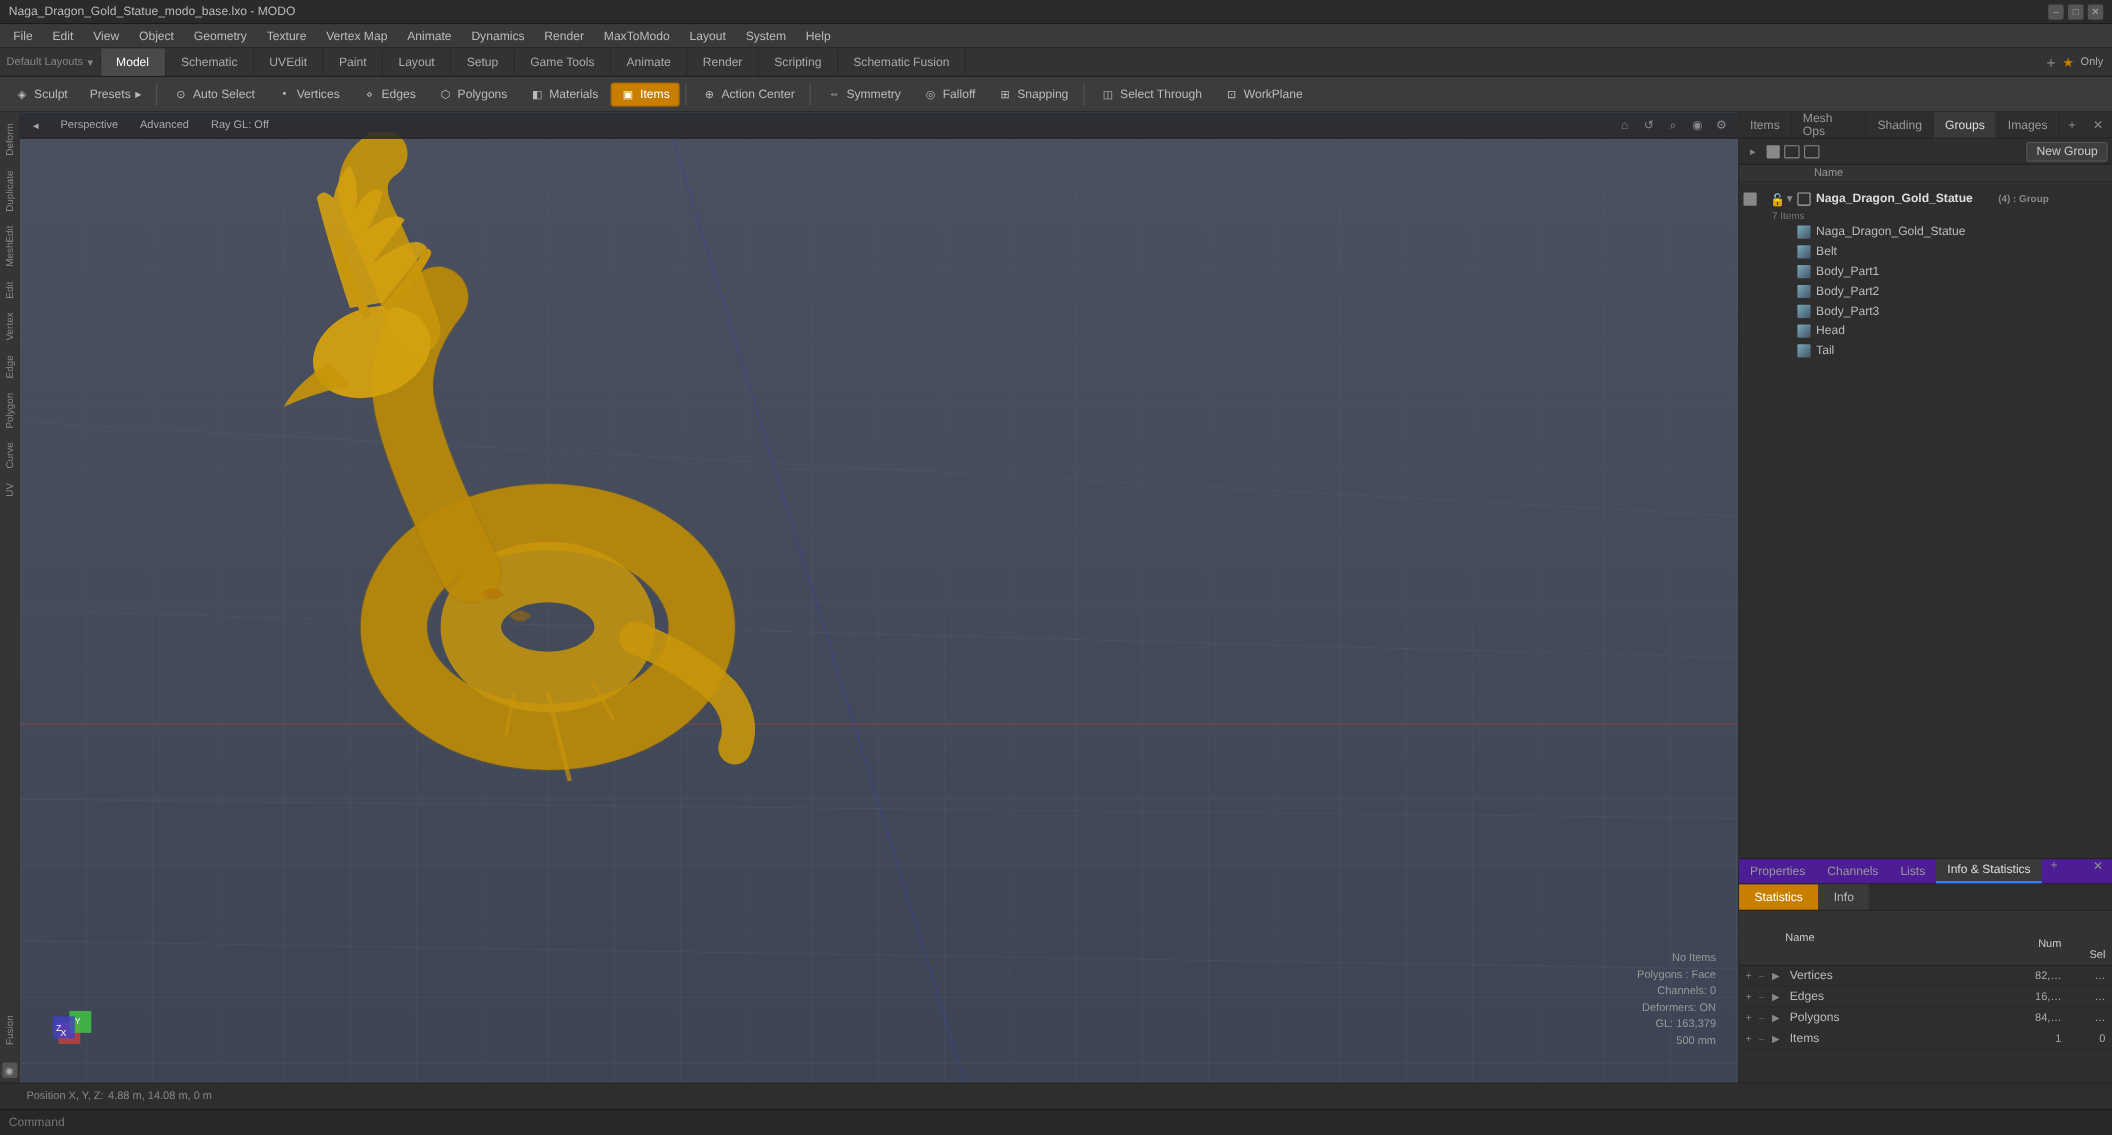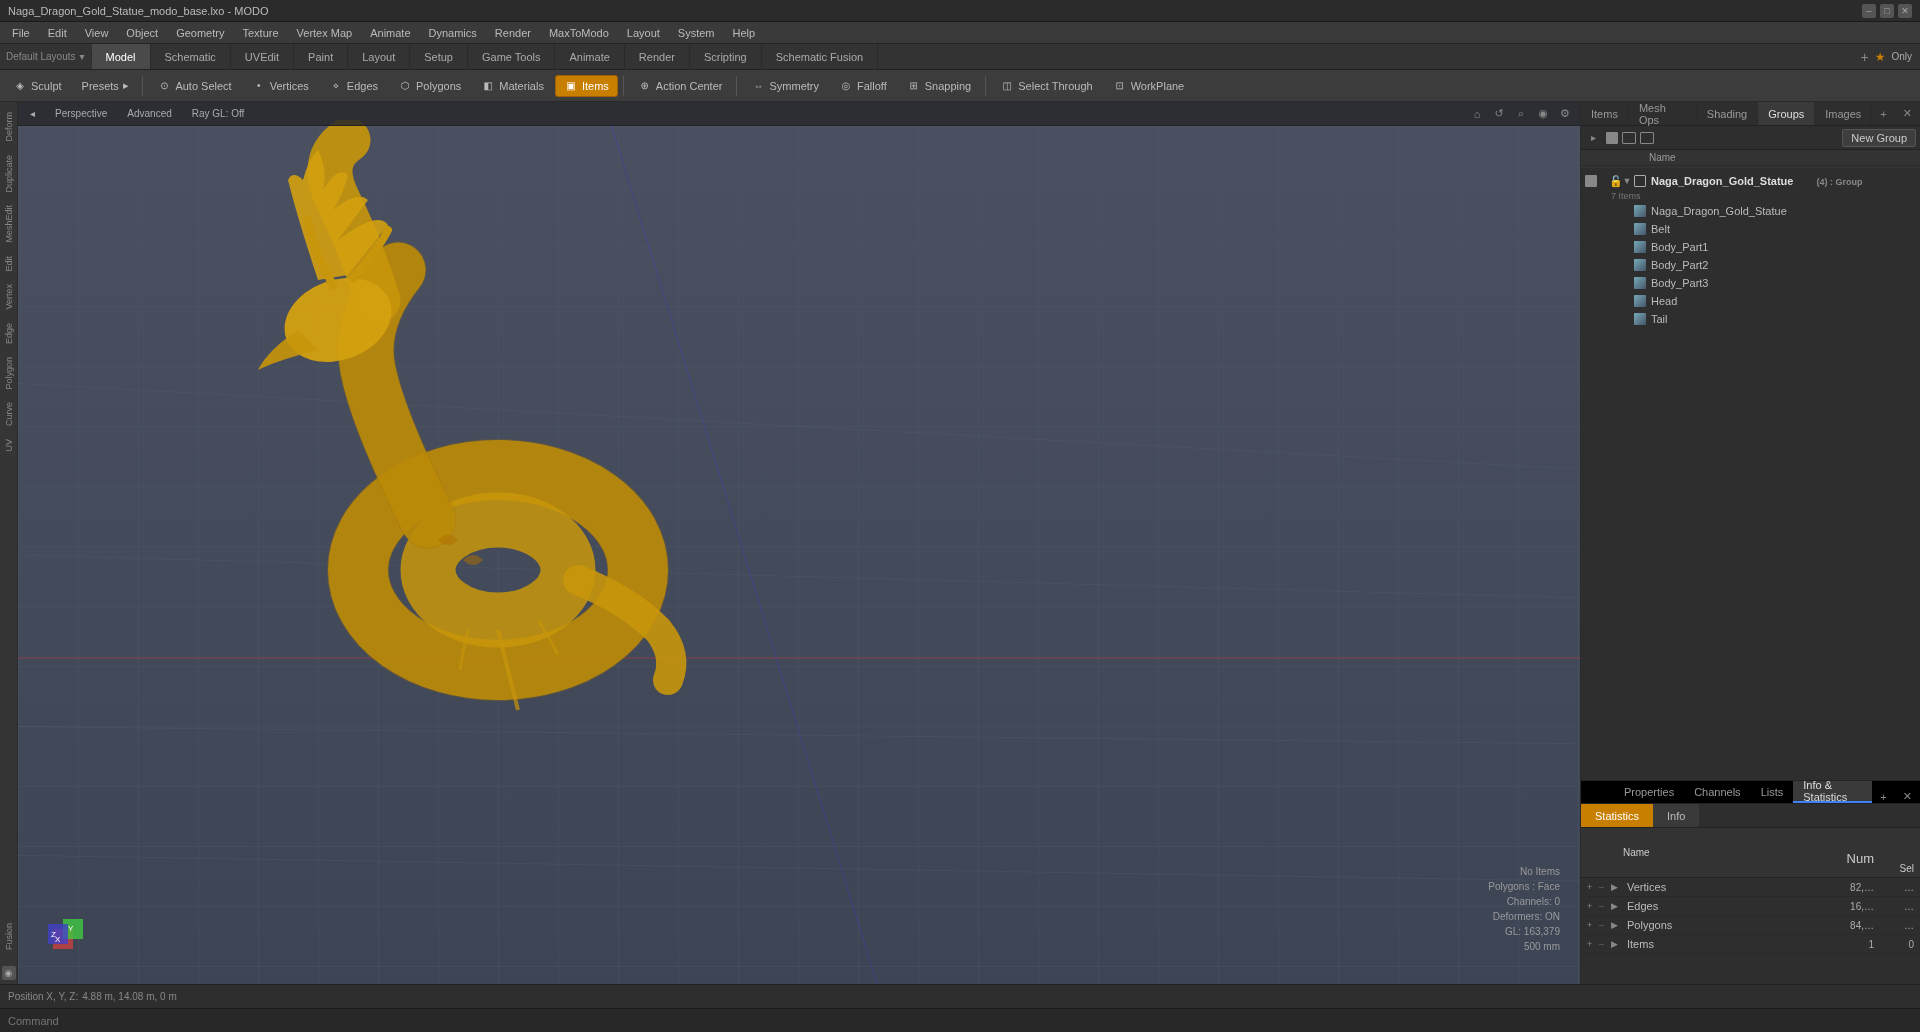--- a/index.html
+++ b/index.html
@@ -51,21 +51,21 @@
       linear-gradient(#4a5060 0%, #3d4555 100%);
     background-size: 60px 60px, 60px 60px, 100% 100%; }
 
     
     #dragon-area { position: absolute; top: 24px; left: 0; right: 0; bottom: 0; display: flex; align-items: center; justify-content: center; }
 
     
     #axis-cube { position: absolute; bottom: 20px; left: 30px; width: 50px; height: 50px; }
 
     
-    #status-bar { width: 100%; height: 24px; background: #2e2e2e; border-top: 1px solid #222; display: flex; align-items: center; padding: 0 8px; font-size: 10px; color: #888; }
+    #status-bar { width: 100%; height: 24px; background: #2e2e2e; border-top: 1px solid #222; display: flex; align-items: center; padding: 0 24px; font-size: 10px; color: #888; }
 
     
     #vp-info { position: absolute; bottom: 30px; right: 20px; text-align: right; font-size: 10px; color: #aaa; line-height: 1.5; }
 
     
     #right-panel { width: 340px; background: #333; border-left: 1px solid #2a2a2a; display: flex; flex-direction: column; }
 
     
     #rp-tabs { height: 24px; background: #2e2e2e; display: flex; align-items: center; border-bottom: 1px solid #222; }
     .rp-tab { padding: 3px 10px; font-size: 11px; color: #999; cursor: pointer; border-right: 1px solid #2a2a2a; height: 100%; display: flex; align-items: center; }
@@ -87,36 +87,36 @@
     .tree-icon { width: 14px; height: 14px; flex-shrink: 0; margin-right: 4px; display: flex; align-items: center; justify-content: center; }
     .tree-name { flex: 1; }
     .tree-badge { font-size: 9px; color: #888; margin-left: 20px; }
     .tree-sub-count { font-size: 9px; color: #777; padding: 1px 4px 1px 30px; }
 
     
     .icon-mesh { width: 12px; height: 12px; background: linear-gradient(135deg, #7ab, #456); border-radius: 1px; }
     .icon-group { width: 12px; height: 12px; border: 1px solid #aaa; border-radius: 1px; }
 
     
-    #bp-tabs { height: 24px; background: #000000; display: flex; align-items: flex-end; border-top: 1px solid #222; border-bottom: 1px solid #222; padding-left: 33px; }
+    #bp-tabs { height: 24px; background: #4c1d95; display: flex; align-items: flex-start; border-top: 1px solid #222; border-bottom: 1px solid #222; }
     .bp-tab { padding: 3px 10px; font-size: 11px; color: #999; cursor: pointer; height: 100%; display: flex; align-items: center; }
     .bp-tab.active { background: #3a3a3a; color: #ddd; border-bottom: 2px solid #3b82f6; }
     .bp-add { padding: 0 8px; color: #888; cursor: pointer; }
     .bp-close { margin-left: auto; padding: 0 8px; color: #888; cursor: pointer; }
 
     
     #stats-panel { height: 180px; background: #2e2e2e; }
     #stats-header { display: flex; align-items: center; height: 24px; border-bottom: 1px solid #222; }
     .stats-tab { padding: 3px 14px; font-size: 11px; cursor: pointer; height: 100%; display: flex; align-items: center; }
     .stats-tab.active { background: #c87f00; color: #fff; }
     .stats-tab.inactive { background: #3a3a3a; color: #bbb; }
     .stats-table { width: 100%; font-size: 11px; }
     .stats-table-header { display: flex; align-items: center; padding: 3px 6px; background: #333; border-bottom: 1px solid #222; }
     .stats-col-name { flex: 1; color: #ccc; font-size: 10px; }
-    .stats-col-num { width: 80px; color: #ccc; font-size: 13px; text-align: right; margin-top: 12px; }
+    .stats-col-num { width: 80px; color: #ccc; font-size: 10px; text-align: right; margin-top: 12px; }
     .stats-col-sel { width: 40px; color: #ccc; font-size: 10px; text-align: right; margin-top: 32px; }
     .stats-row { display: flex; align-items: center; padding: 3px 6px; border-bottom: 1px solid #2a2a2a; }
     .stats-expand { width: 12px; color: #888; font-size: 9px; cursor: pointer; }
     .stats-dash { width: 12px; color: #666; font-size: 9px; }
     .stats-arrow { width: 12px; color: #888; font-size: 9px; cursor: pointer; }
     .stats-row-name { flex: 1; color: #bbb; padding-left: 4px; }
     .stats-row-num { width: 80px; color: #aaa; text-align: right; font-size: 10px; }
     .stats-row-sel { width: 40px; color: #aaa; text-align: right; font-size: 10px; }
 
     

